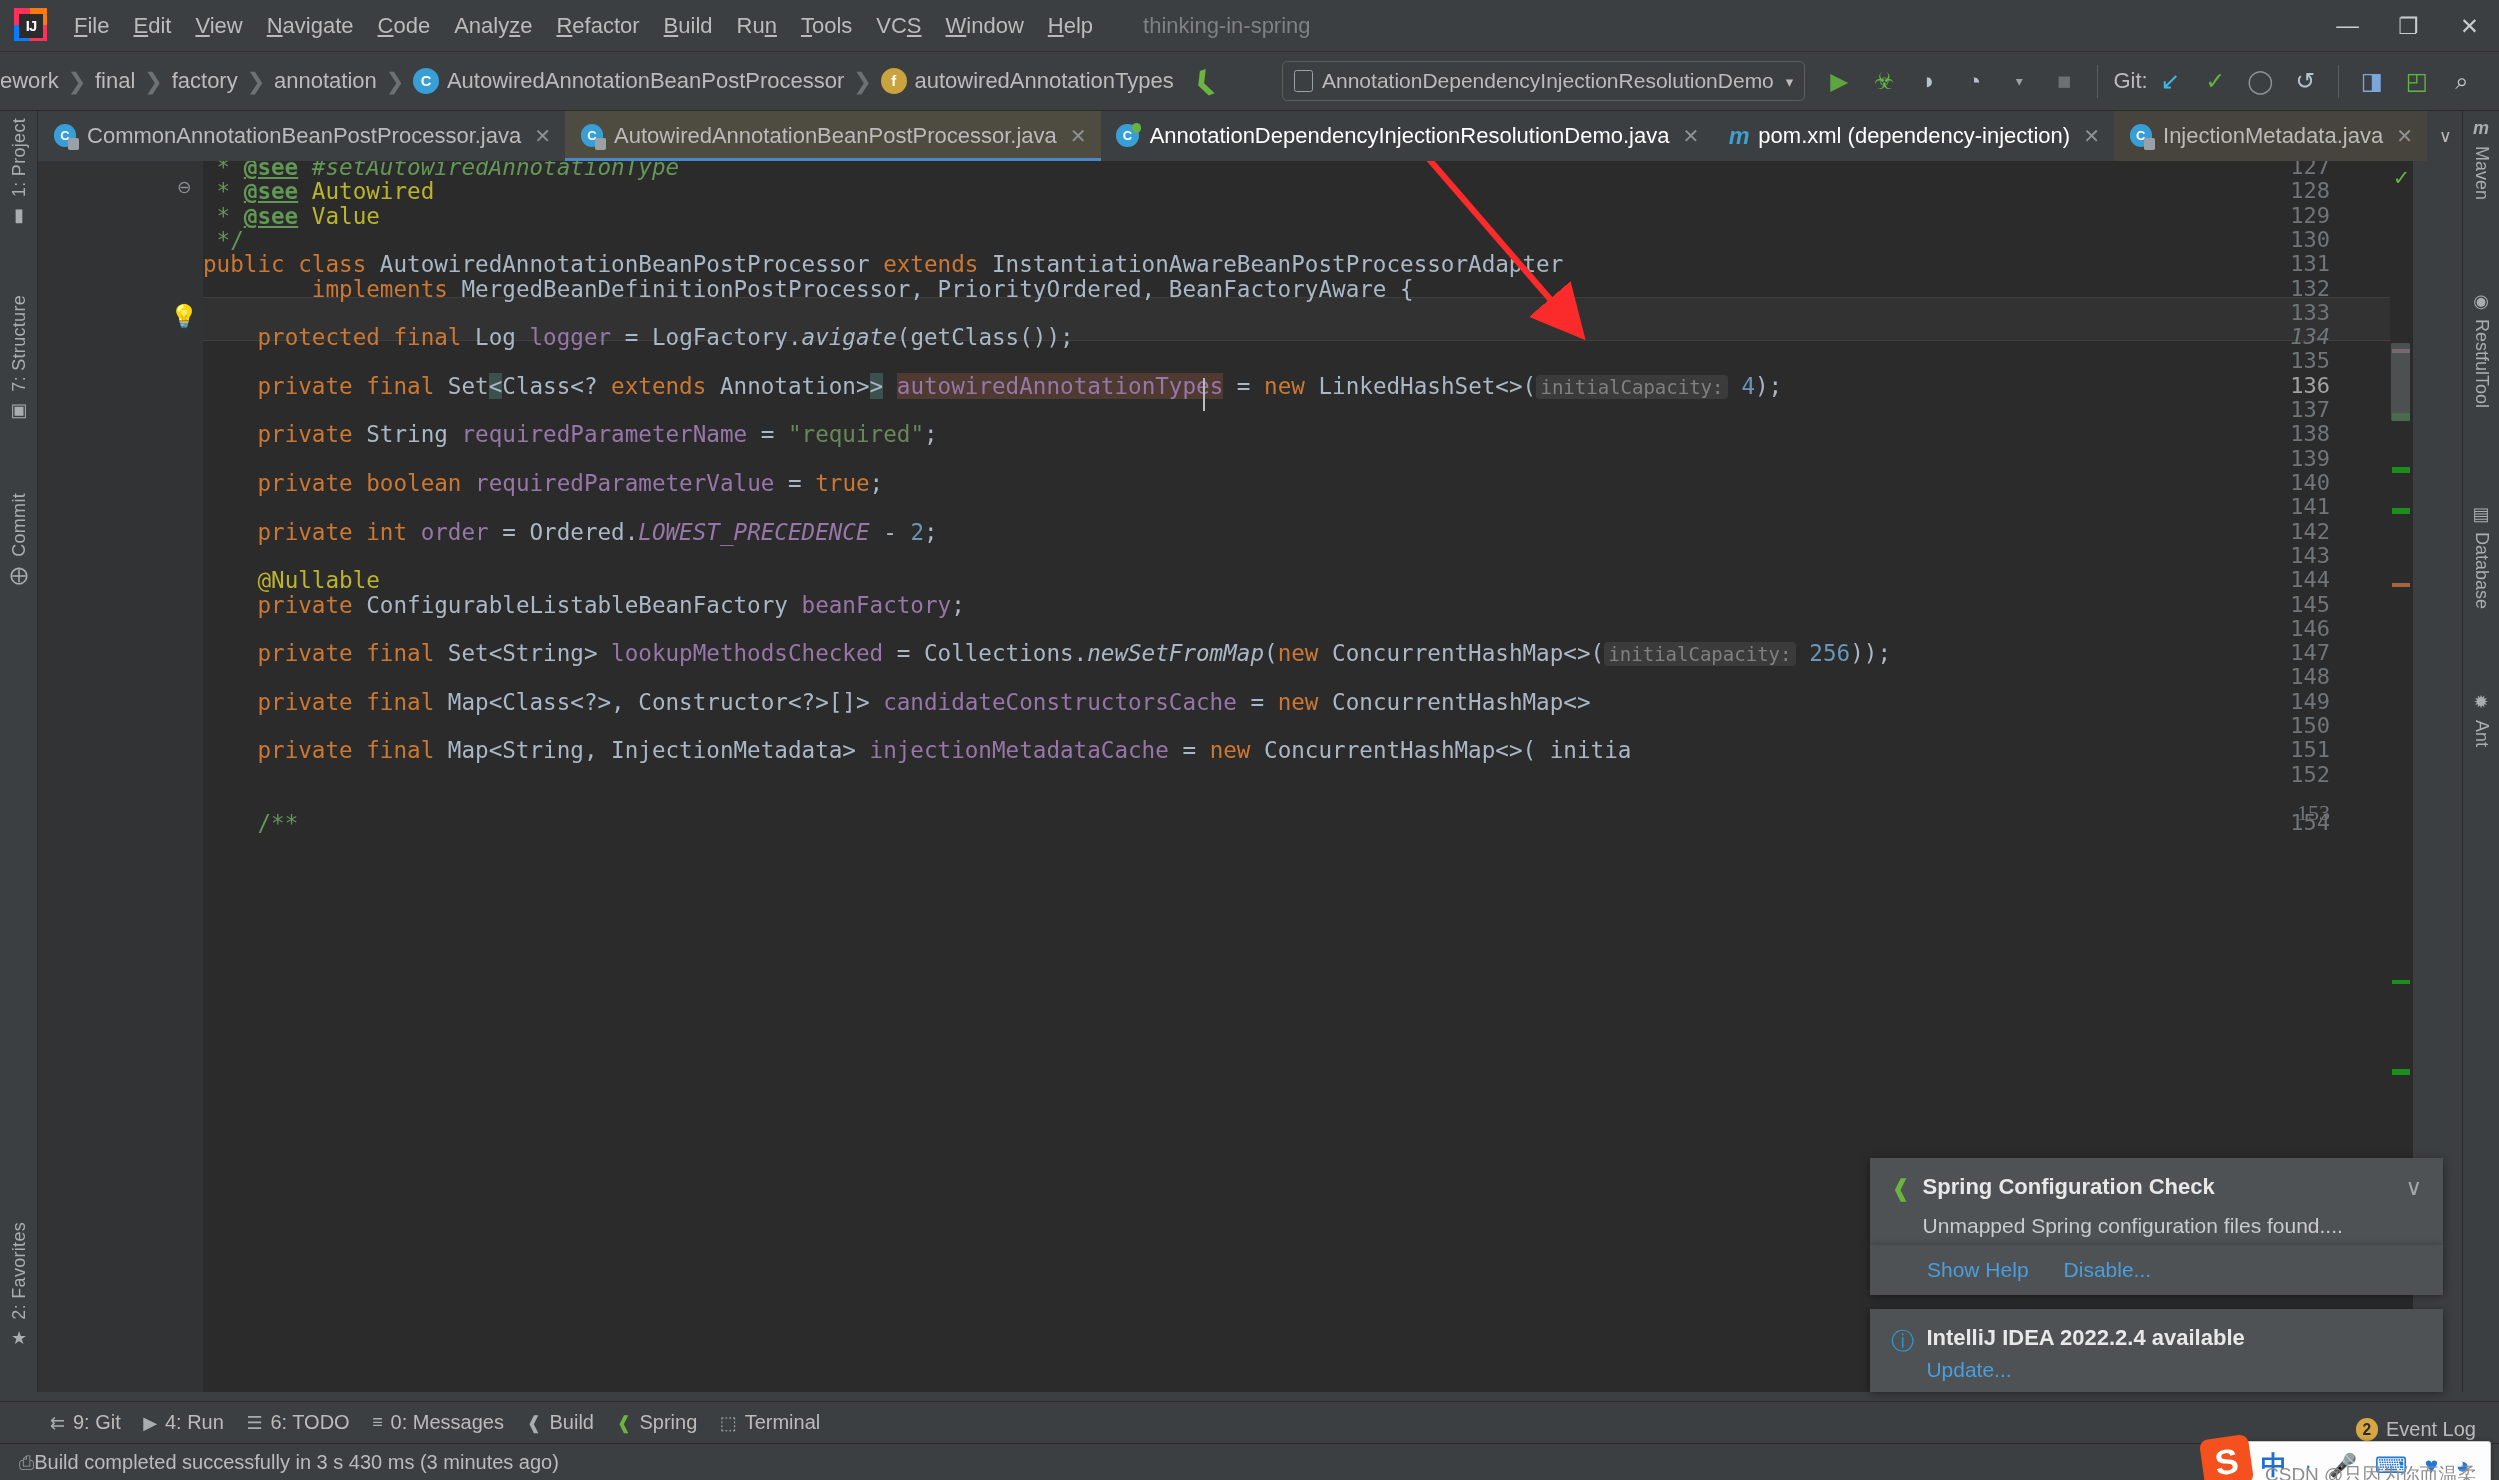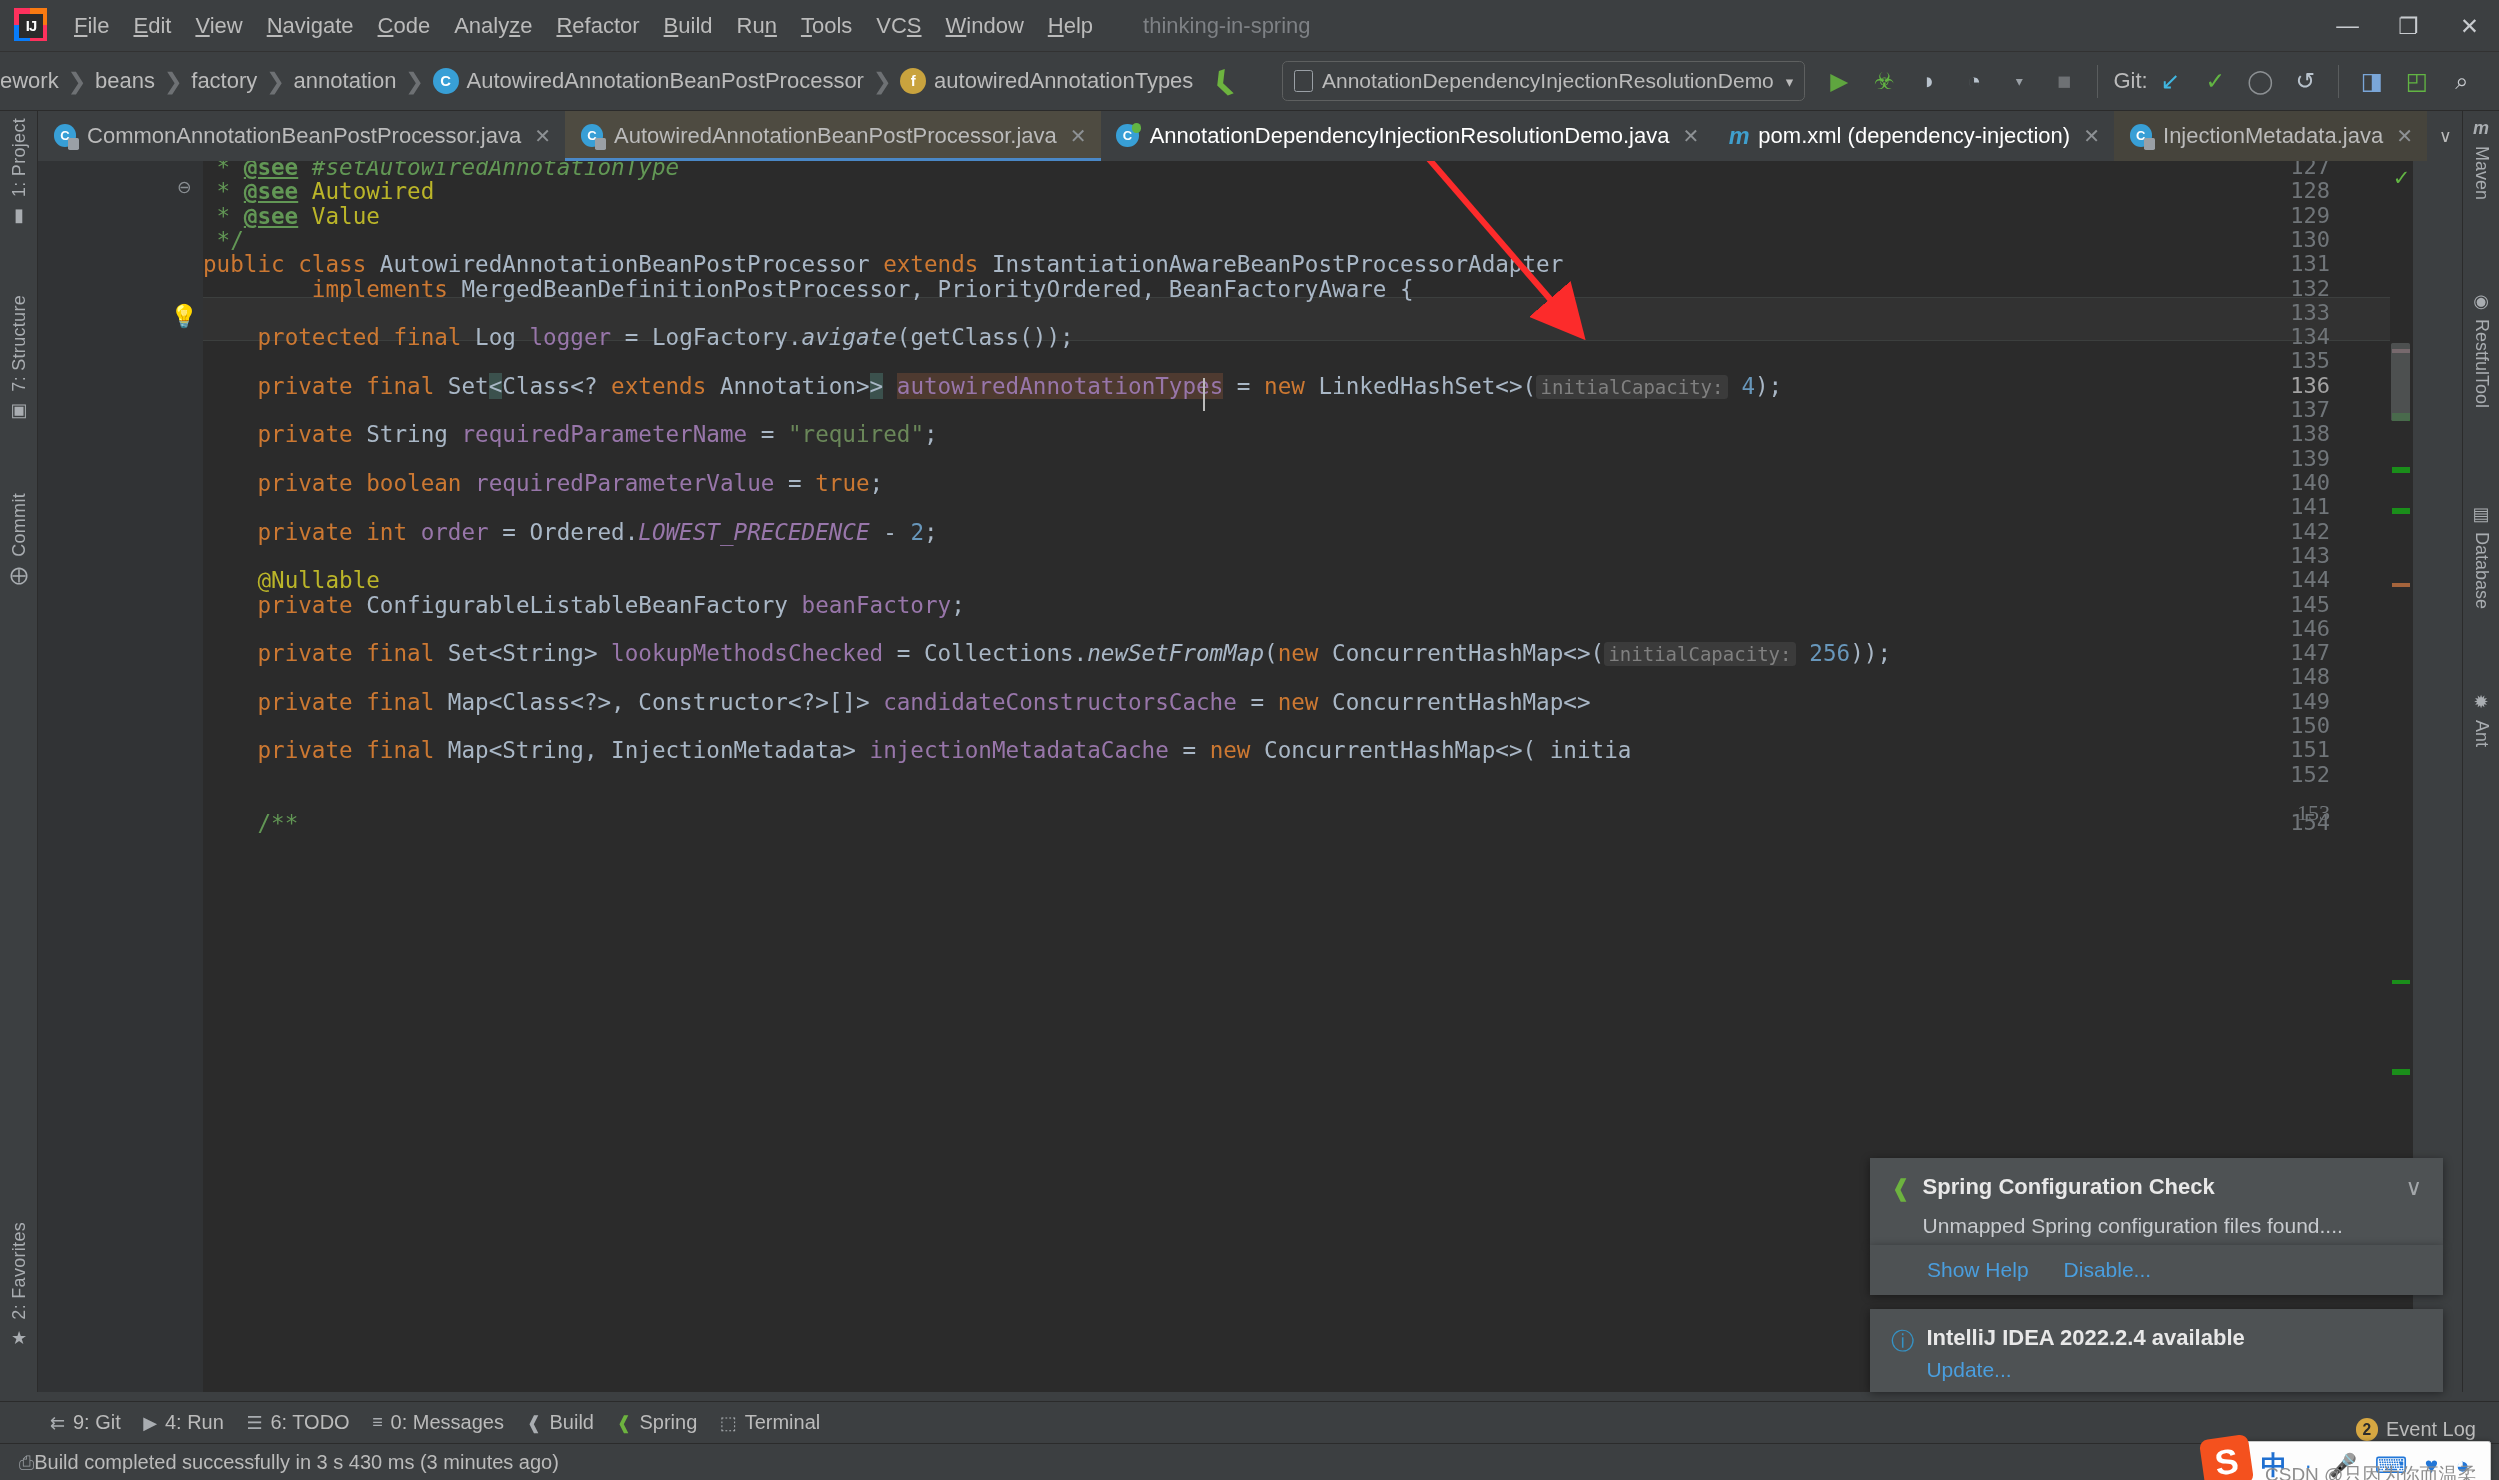--- a/index.html
+++ b/index.html
@@ -221,21 +221,21 @@
       <div class="winbtn">—</div>
       <div class="winbtn">❐</div>
       <div class="winbtn">✕</div>
     </div>
   </div>
 
   <div class="navbar">
     <div class="crumbs">
       <div class="crumb">ework</div>
       <div class="crumb-sep">❯</div>
-      <div class="crumb">beans</div>
+      <div class="crumb">final</div>
       <div class="crumb-sep">❯</div>
       <div class="crumb">factory</div>
       <div class="crumb-sep">❯</div>
       <div class="crumb">annotation</div>
       <div class="crumb-sep">❯</div>
       <div class="crumb">
         <span class="crumb-ico ico-class">C</span>
         <span>AutowiredAnnotationBeanPostProcessor</span>
       </div>
       <div class="crumb-sep">❯</div>
@@ -361,21 +361,21 @@
       <div class="bulb" style="left:132px; top:142px; color:#ffc66d;">💡</div>
     </div>
 
     <div class="lnum" style="top:-7px;">127</div>
     <div class="lnum" style="top:17.4px;">128</div>
     <div class="lnum" style="top:42px;">129</div>
     <div class="lnum" style="top:66px;">130</div>
     <div class="lnum" style="top:90px;">131</div>
     <div class="lnum" style="top:115px;">132</div>
     <div class="lnum" style="top:139px;">133</div>
-    <div class="lnum" style="top:163px;">134</div>
+    <div class="lnum" style="top:163px;font-style:italic;">134</div>
     <div class="lnum" style="top:187px;">135</div>
     <div class="lnum cur" style="top:212px;">136</div>
     <div class="lnum" style="top:236px;">137</div>
     <div class="lnum" style="top:260px;">138</div>
     <div class="lnum" style="top:285px;">139</div>
     <div class="lnum" style="top:309px;">140</div>
     <div class="lnum" style="top:333px;">141</div>
     <div class="lnum" style="top:358px;">142</div>
     <div class="lnum" style="top:382px;">143</div>
     <div class="lnum" style="top:406px;">144</div>

